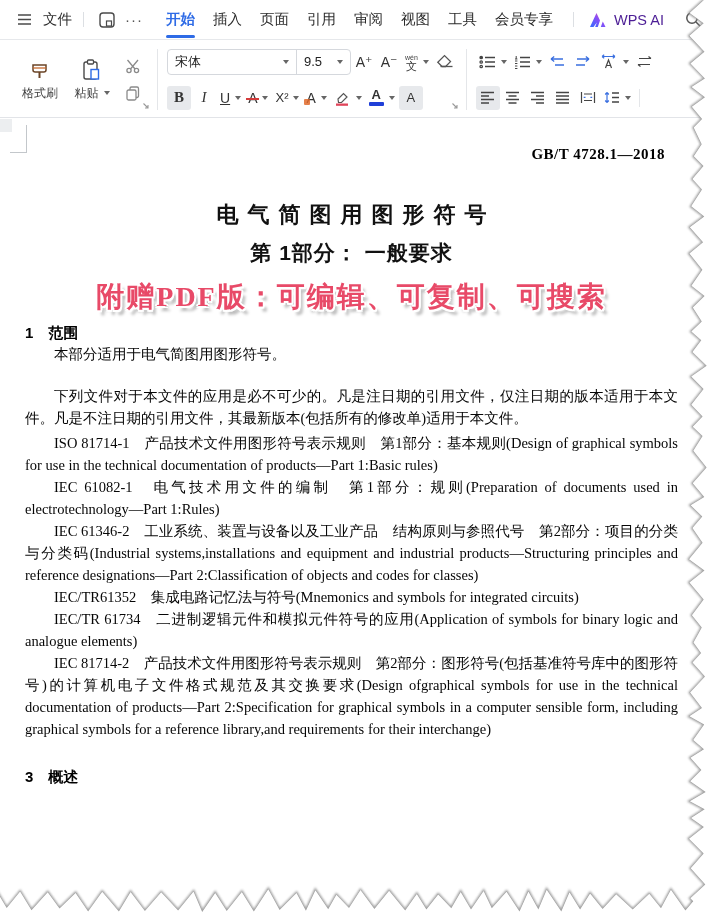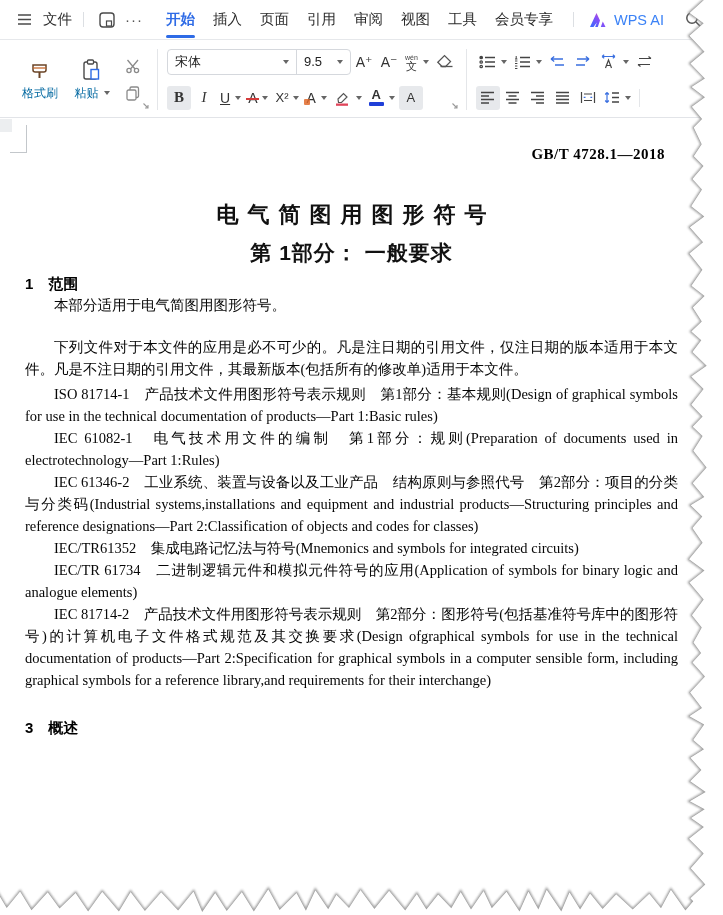--- a/index.html
+++ b/index.html
@@ -12,30 +12,30 @@
   .mb-file{ margin-left:7px; cursor:pointer; }
   .vdiv{ width:1px; height:15px; background:#dcdfe3; margin:0 11px; }
   .mb-ibtn{ display:flex; align-items:center; justify-content:center; width:24px; height:24px; cursor:pointer; }
   .mb-more{ font-size:15px; letter-spacing:1px; color:#555; margin-left:6px; cursor:pointer; }
   .tabs{ display:flex; align-items:center; height:40px; margin-left:14px; }
   .tab{ position:relative; height:40px; line-height:38px; padding:0 9px; cursor:pointer; color:#2b2b2b; }
   .tab.active{ color:#2e6be6; font-weight:bold; }
   .tab.active::after{ content:""; position:absolute; left:9px; right:9px; bottom:2px; height:3px;
                       border-radius:2px; background:#2e6be6; }
   .ai{ display:flex; align-items:center; gap:6px; margin:0 4px; cursor:pointer; }
-  .ai-label{ font-size:14.5px; color:#3b82f6; }
+  .ai-label{ font-size:14.5px; color:#4c1d95; }
   .mb-search{ margin-left:14px; }
 
   
   .toolbar{ height:78px; display:flex; align-items:stretch; padding:7px 10px 5px 14px;
             border-bottom:1px solid #e2e4e8; background:#fff; }
   .tgroup{ position:relative; display:flex; }
   .gdiv{ width:1px; background:#e4e6e9; margin:2px 9px; }
   .bigbtn{ width:52px; display:flex; flex-direction:column; align-items:center; justify-content:center;
-           gap:3px; font-size:12px; color:#0369a1; cursor:pointer; border-radius:4px; }
+           gap:3px; font-size:12px; color:#404040; cursor:pointer; border-radius:4px; }
   .cutcopy{ display:flex; flex-direction:column; justify-content:center; gap:9px; padding:0 4px; }
   .sico{ display:flex; align-items:center; justify-content:center; width:22px; height:18px; cursor:pointer; }
   .launcher{ position:absolute; right:-2px; bottom:-2px; cursor:pointer; }
 
   .cols{ display:flex; flex-direction:column; justify-content:space-between; padding:1px 0; }
   .trow{ display:flex; align-items:center; height:27px; gap:1px; }
 
   .combo{ display:flex; align-items:center; border:1px solid #d5d8dd; border-radius:4px; height:26px; overflow:hidden; }
   .combo-sec{ display:flex; align-items:center; justify-content:space-between; padding:0 7px; height:100%; cursor:pointer; }
   .combo-name{ width:128px; }
@@ -374,20 +374,21 @@
   </div>
 </div>
 
 <div class="page">
   <div class="corner-notch"></div>
   <div class="corner-mark"></div>
 
   <div class="docnum">GB/T 4728.1—2018</div>
   <div class="dtitle">电气简图用图形符号</div>
   <div class="dsubtitle">第 1部分： 一般要求</div>
+  <div class="banner">附赠PDF版：可编辑、可复制、可搜索</div>
 
   <div class="h2 s1">1　范围</div>
   <p class="bodytxt">本部分适用于电气简图用图形符号。</p>
 
   <p class="bodytxt just mt20">下列文件对于本文件的应用是必不可少的。凡是注日期的引用文件，仅注日期的版本适用于本文件。凡是不注日期的引用文件，其最新版本(包括所有的修改单)适用于本文件。</p>
   <p class="bodytxt just" style="margin-top:3px;">ISO 81714-1　产品技术文件用图形符号表示规则　第1部分：基本规则(Design of graphical symbols for use in the technical documentation of products—Part 1:Basic rules)</p>
   <p class="bodytxt just">IEC 61082-1　电气技术用文件的编制　第1部分：规则(Preparation of documents used in electrotechnology—Part 1:Rules)</p>
   <p class="bodytxt just">IEC 61346-2　工业系统、装置与设备以及工业产品　结构原则与参照代号　第2部分：项目的分类与分类码(Industrial systems,installations and equipment and industrial products—Structuring principles and reference designations—Part 2:Classification of objects and codes for classes)</p>
   <p class="bodytxt just">IEC/TR61352　集成电路记忆法与符号(Mnemonics and symbols for integrated circuits)</p>
   <p class="bodytxt just">IEC/TR 61734　二进制逻辑元件和模拟元件符号的应用(Application of symbols for binary logic and analogue elements)</p>

